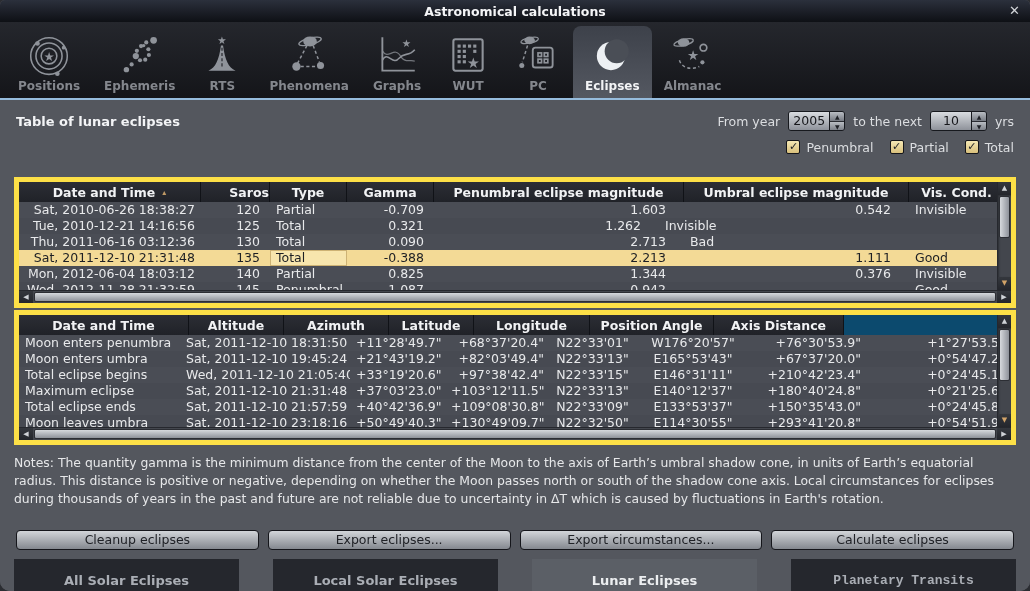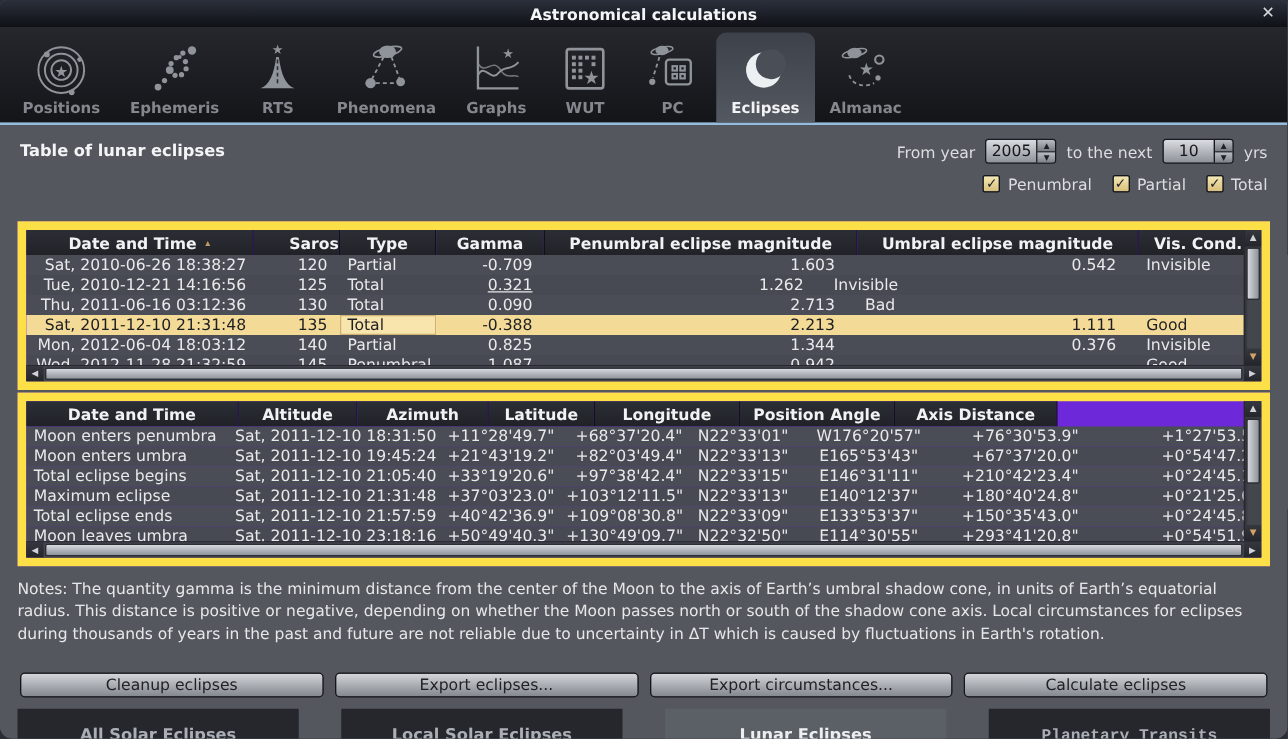--- a/index.html
+++ b/index.html
@@ -28,21 +28,21 @@
   .spin{display:inline-flex;border:1px solid #17191e;border-radius:3px;overflow:hidden;height:20px;}
   .spin .val{width:40px;background:linear-gradient(#d9dce0,#8e929a);color:#16171b;text-align:center;line-height:18px;font-size:12.5px;}
   .spin .btns{width:15px;display:flex;flex-direction:column;border-left:1px solid #17191e;}
   .spin .btns span{flex:1;background:linear-gradient(#b9bdc3,#767a82);font-size:6px;line-height:9px;text-align:center;color:#1e2026;}
   .spin .btns span:first-child{border-bottom:1px solid #2a2c32;}
   .filters{display:flex;justify-content:flex-end;gap:16px;margin:7px 16px 0;align-items:center;height:16px;}
   .filter{display:flex;align-items:center;gap:6px;color:#dcdee1;font-size:12.5px;}
   .cb{width:14px;height:14px;background:linear-gradient(#f4e7b4,#d9c07c);border:1px solid #15161a;border-radius:2px;
       color:#1d1f24;font-size:11px;line-height:12px;text-align:center;font-weight:bold;}
   
-  .dtable{position:relative;margin:0 14px;border:7px solid #fde047;background:#6d28d9;}
+  .dtable{position:relative;margin:0 14px;border:5px solid #fde047;background:#0c4a6e;}
   .dtable.first{margin-top:22px;}
   .dtable.second{margin-top:2px;}
   .thead{display:flex;width:986px;}
   .th{height:20px;background:linear-gradient(#2c2e35,#202228);border-right:1px solid #101217;color:#f1f2f4;
       font-weight:bold;font-size:12.5px;display:flex;align-items:center;justify-content:center;white-space:nowrap;overflow:hidden;}
   .sort{color:#c09a66;font-size:8px;margin-left:7px;font-weight:normal;}
   .tbody{width:986px;overflow:hidden;}
   .trow{display:flex;height:16px;background:#4a4d55;}
   .trow:nth-child(even){background:#474a52;}
   .trow.sel{background:#f3da96;}
@@ -295,21 +295,21 @@
             <div class="td al" style="width: 77px;">Partial</div>
             <div class="td ar pr10" style="width: 87px;">-0.709</div>
             <div class="td ar pr18" style="width: 250px;">1.603</div>
             <div class="td ar pr18" style="width: 225px;">0.542</div>
             <div class="td al" style="width: 96px;">Invisible</div>
           </div>
           <div class="trow">
             <div class="td ar" style="width: 182px;">Tue, 2010-12-21 14:16:56</div>
             <div class="td ar pr10" style="width: 69px;">125</div>
             <div class="td al" style="width: 77px;">Total</div>
-            <div class="td ar pr10" style="width: 87px; text-decoration: underline;">0.321</div>
+            <div class="td ar pr10" style="width: 87px;">0.321</div>
             <div class="td ar pr18" style="width: 225px;">1.262</div>
             <div class="td al" style="width: 96px;">Invisible</div>
           </div>
           <div class="trow">
             <div class="td ar" style="width: 182px;">Thu, 2011-06-16 03:12:36</div>
             <div class="td ar pr10" style="width: 69px;">130</div>
             <div class="td al" style="width: 77px;">Total</div>
             <div class="td ar pr10" style="width: 87px;">0.090</div>
             <div class="td ar pr18" style="width: 250px;">2.713</div>
             <div class="td al" style="width: 96px;">Bad</div>
@@ -397,21 +397,21 @@
             <div class="td al" style="width: 170px;">Sat, 2011-12-10 19:45:24</div>
             <div class="td ar" style="width: 95px;">+21°43'19.2"</div>
             <div class="td ar" style="width: 105px;">+82°03'49.4"</div>
             <div class="td ac" style="width: 85px;">N22°33'13"</div>
             <div class="td ac" style="width: 116px;">E165°53'43"</div>
             <div class="td ar pr14" style="width: 124px;">+67°37'20.0"</div>
             <div class="td ar" style="width: 130px;">+0°54'47.2</div>
           </div>
           <div class="trow">
             <div class="td al" style="width: 161px;">Total eclipse begins</div>
-            <div class="td al" style="width: 170px;">Sat, 2011-12-10 21:05:40</div>
+            <div class="td al" style="width: 170px;">Wed, 2011-12-10 21:05:40</div>
             <div class="td ar" style="width: 95px;">+33°19'20.6"</div>
             <div class="td ar" style="width: 105px;">+97°38'42.4"</div>
             <div class="td ac" style="width: 85px;">N22°33'15"</div>
             <div class="td ac" style="width: 116px;">E146°31'11"</div>
             <div class="td ar pr14" style="width: 124px;">+210°42'23.4"</div>
             <div class="td ar" style="width: 130px;">+0°24'45.1</div>
           </div>
           <div class="trow">
             <div class="td al" style="width: 161px;">Maximum eclipse</div>
             <div class="td al" style="width: 170px;">Sat, 2011-12-10 21:31:48</div>

